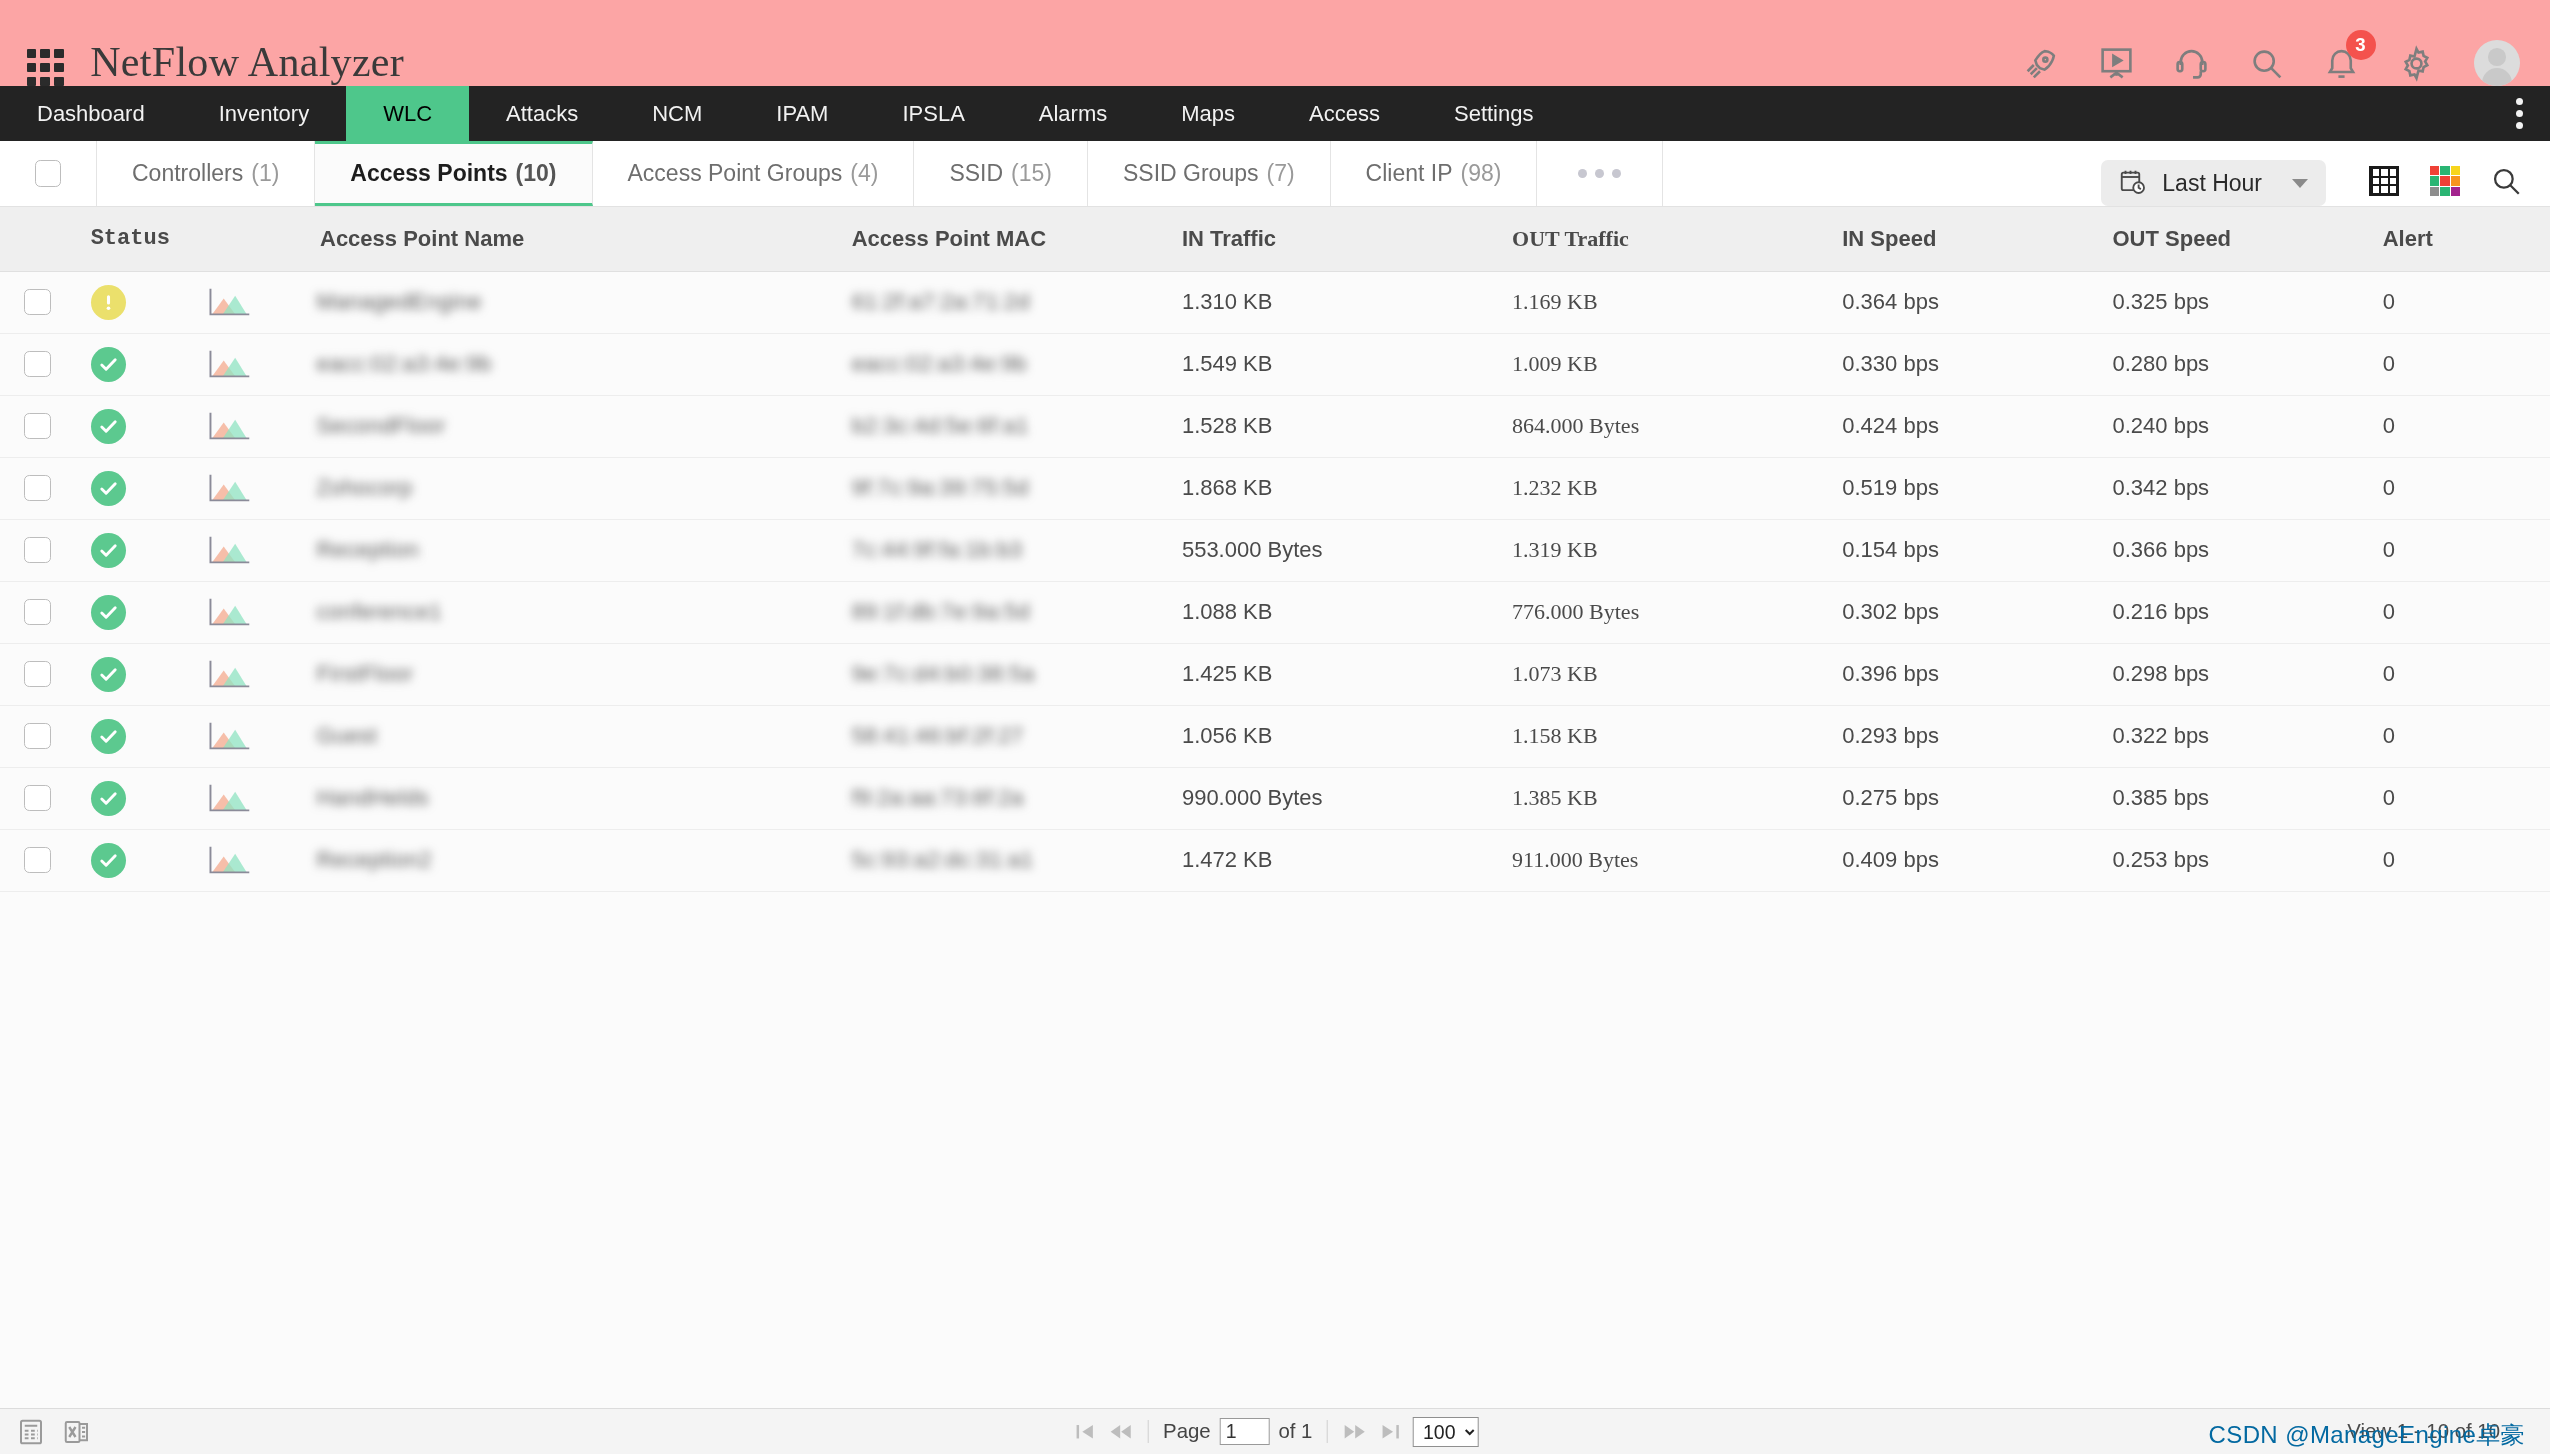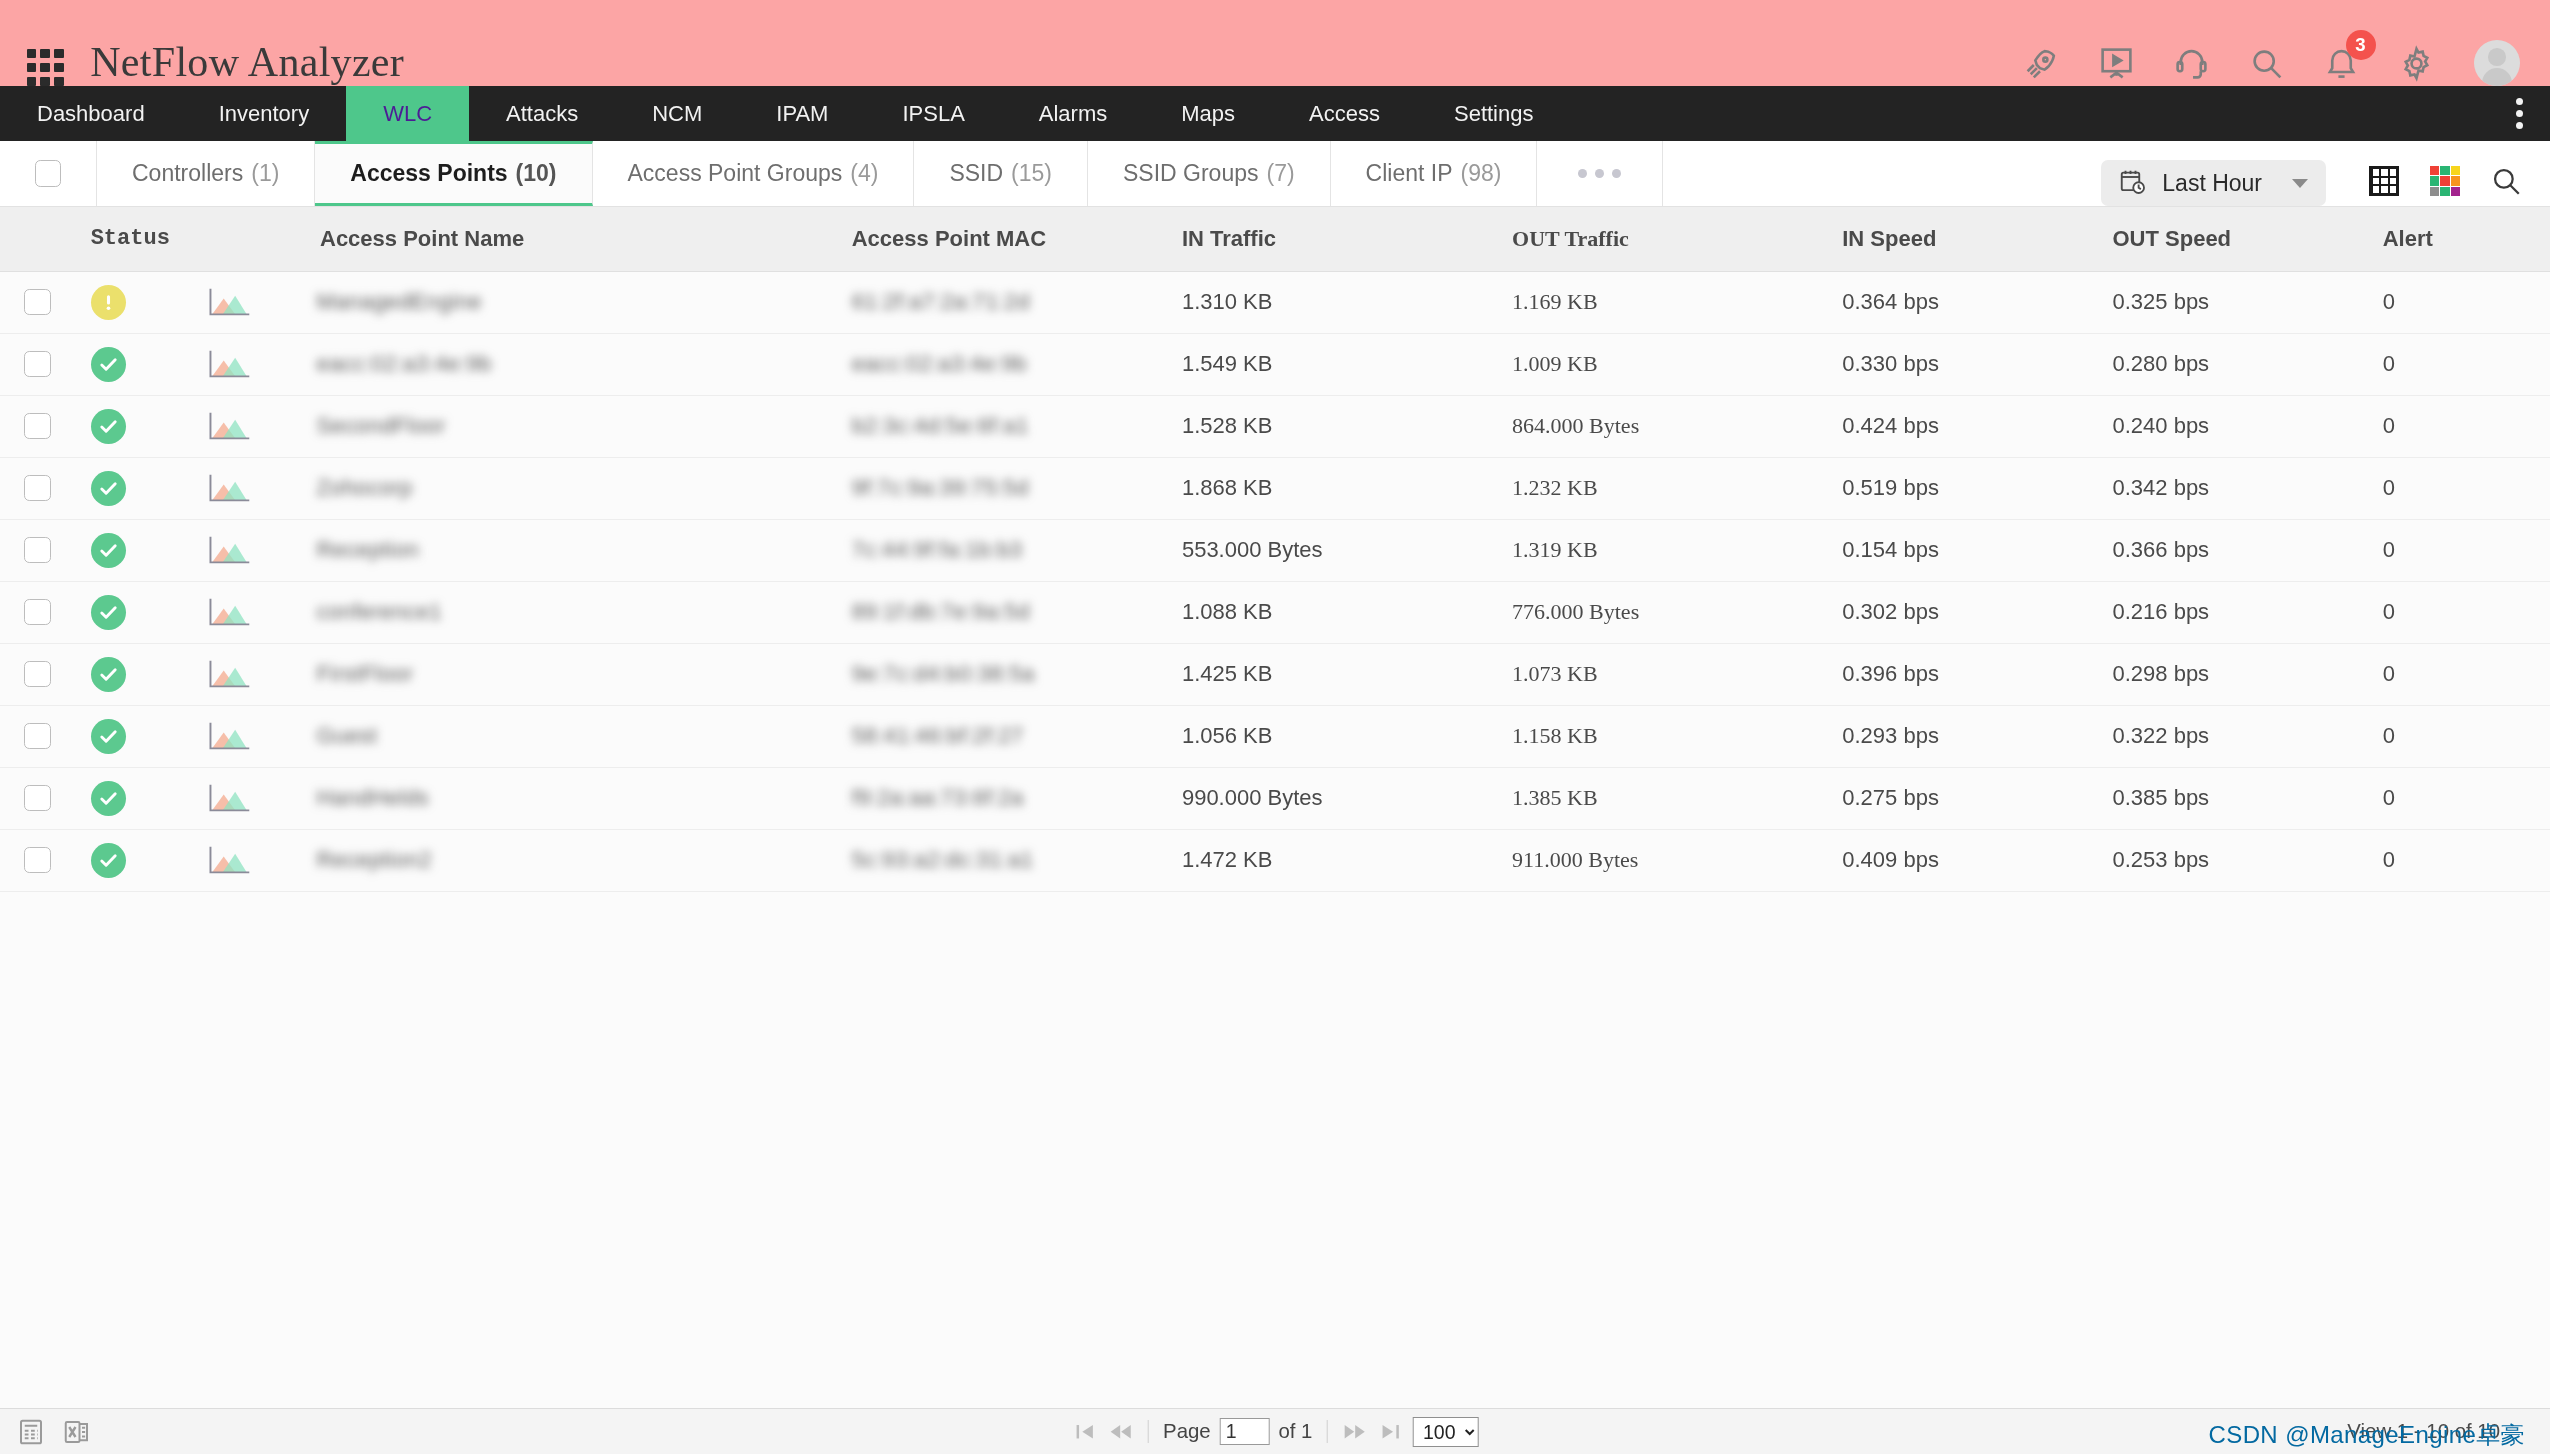--- a/index.html
+++ b/index.html
@@ -53,21 +53,21 @@
 
   
   .navbar {
     height: 55px; background: #232323; display: flex; align-items: stretch;
     flex: 0 0 55px; position: relative;
   }
   .nav-item {
     color: #f2f2f2; font-size: 22px; display: flex; align-items: center;
     justify-content: center; padding: 0 37px; cursor: pointer; white-space: nowrap;
   }
-  .nav-item.active { background: #4ec78b; color: #4c1d95; }
+  .nav-item.active { background: #4ec78b; color: #000000; }
   .nav-more {
     margin-left: auto; width: 62px; display: flex; flex-direction: column;
     align-items: center; justify-content: center; gap: 5.3px; cursor: pointer;
   }
   .nav-more i { width: 7px; height: 7px; border-radius: 50%; background: #f3f3f3; display: block; }
 
   
   .tabstrip {
     height: 66px; background: #ffffff; display: flex; align-items: stretch;
     flex: 0 0 66px; border-bottom: 0.9px solid #e2e2e2;

